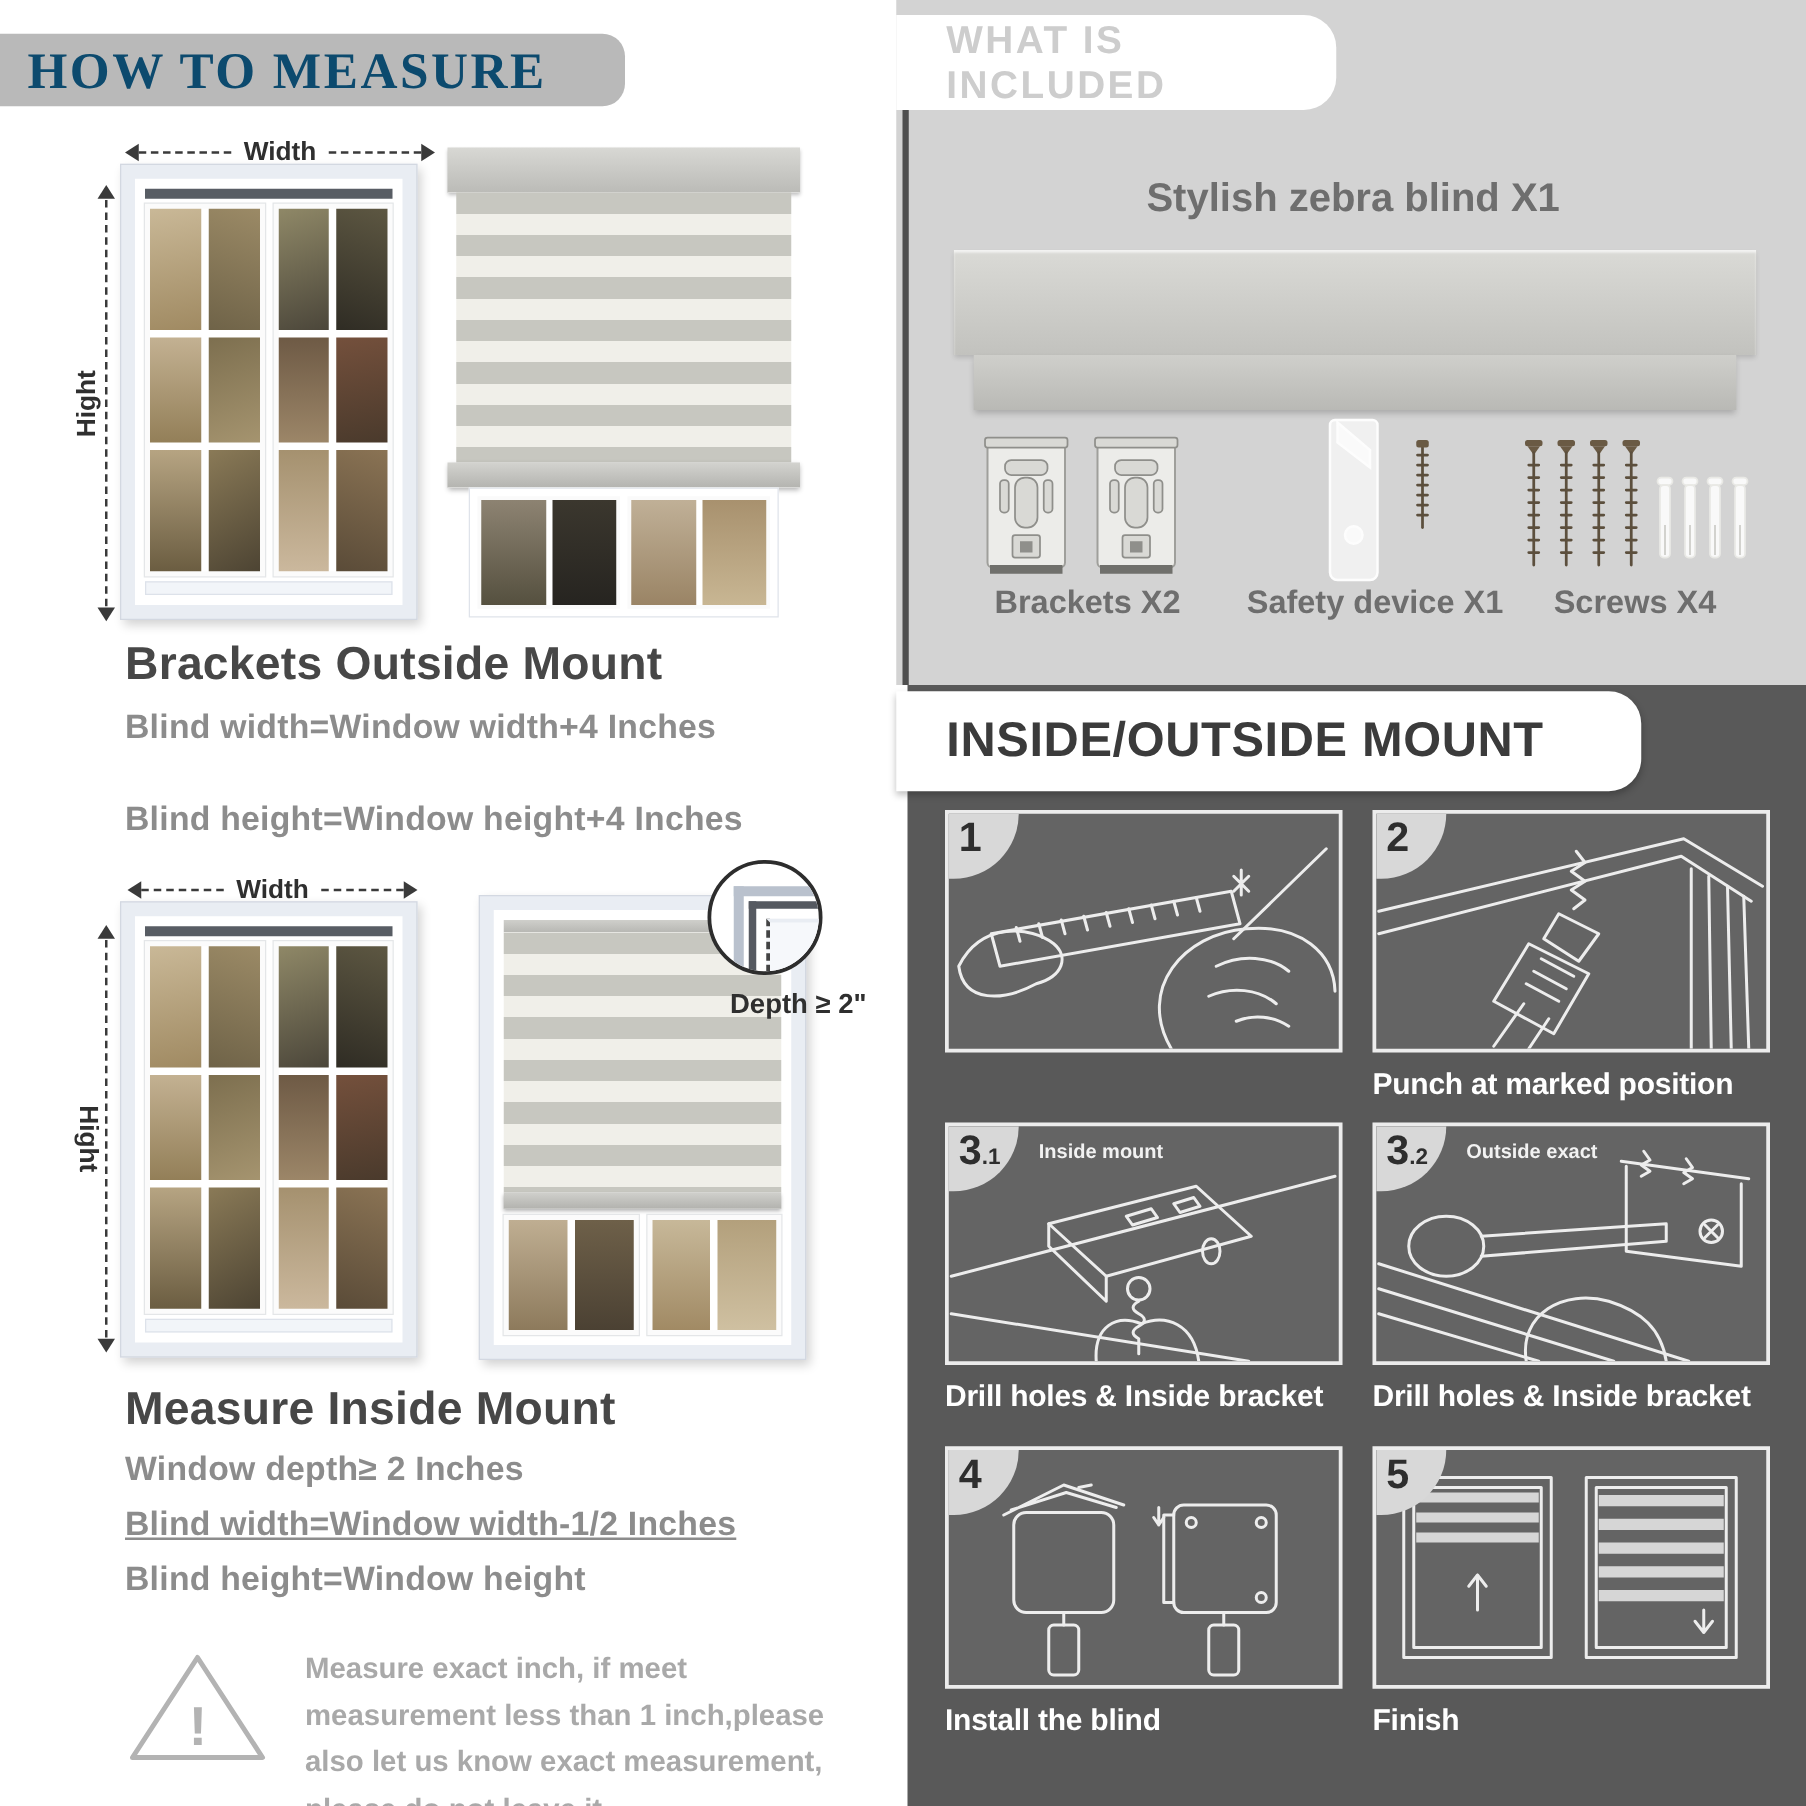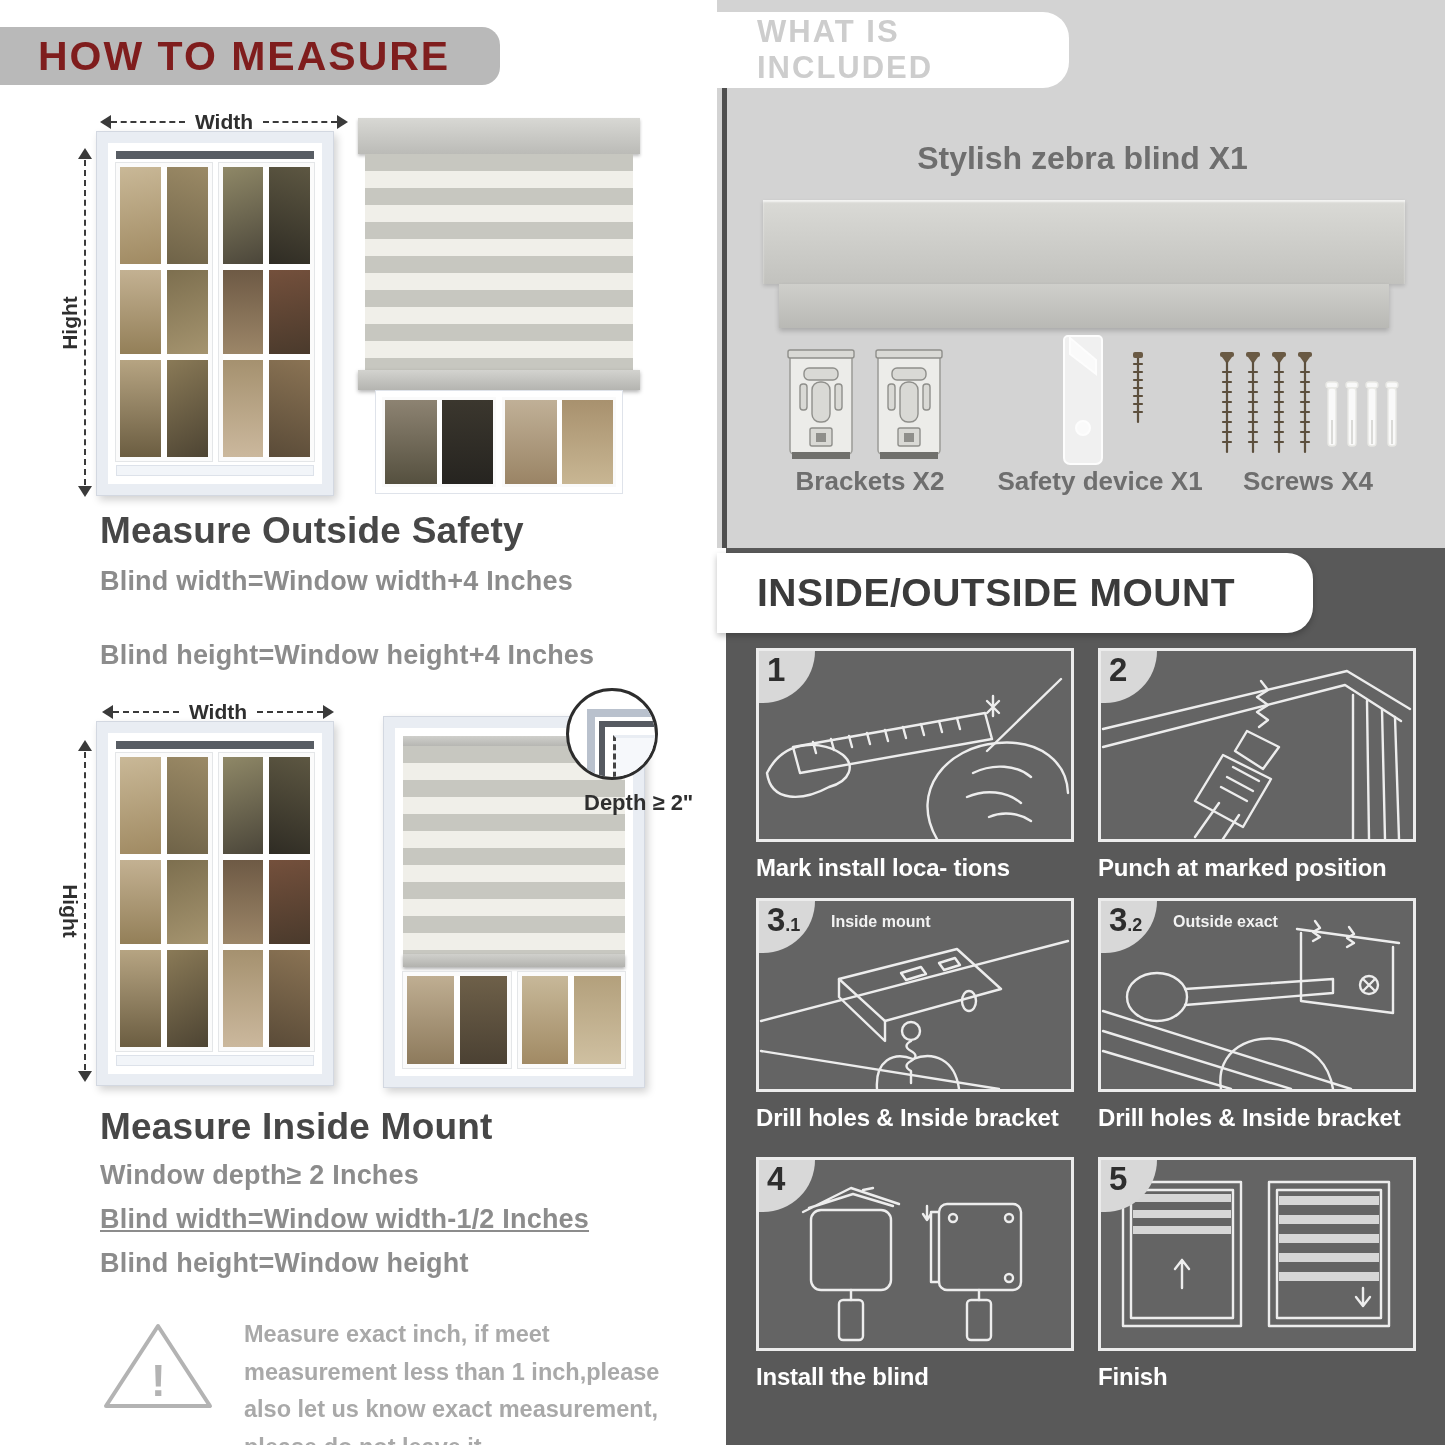--- a/index.html
+++ b/index.html
@@ -8,21 +8,21 @@
     background:#ffffff;font-family:"Liberation Sans", sans-serif;
     -webkit-font-smoothing:antialiased;
   }
   .abs{position:absolute;}
 
   
   .hdr-left{
     left:0;top:27px;width:500px;height:58px;background:#b9b9b9;
     border-radius:0 18px 18px 0;display:flex;align-items:center;
   }
-  .hdr-left span{color:#7f1d1d;font-weight:bold;font-size:41px;letter-spacing:2px;padding-left:38px;}
+  .hdr-left span{color:#0c4a6e;font-weight:bold;font-size:41px;letter-spacing:2px;padding-left:22px;font-family:Liberation Serif, serif;}
 
   
   .harrow{display:flex;align-items:center;position:absolute;}
   .harrow .dash{flex:1;border-top:2px dashed #3a3a3a;height:0;}
   .harrow .alabel{margin:0 10px;font-size:21px;font-weight:bold;color:#2f2f2f;}
   .tri{width:0;height:0;display:block;}
   .tri-l{border:7px solid transparent;border-left:0;border-right:11px solid #3a3a3a;}
   .tri-r{border:7px solid transparent;border-right:0;border-left:11px solid #3a3a3a;}
   .varrow{position:absolute;width:0;border-left:2px dashed #3a3a3a;}
   .varrow .tri-u{position:absolute;top:-2px;left:-8px;border:7px solid transparent;border-top:0;border-bottom:11px solid #3a3a3a;}
@@ -194,21 +194,21 @@
         <i></i>
         <i></i>
       </span>
     <span class="bpane p2">
         <i></i>
         <i></i>
       </span>
   </div>
 </div>
 
-<div class="m-head" style="left:100px;top:510px;">Measure Outside Safety</div>
+<div class="m-head" style="left:100px;top:510px;">Brackets Outside Mount</div>
 <div class="m-line" style="left:100px;top:566px;">Blind width=Window width+4 Inches</div>
 <div class="m-line" style="left:100px;top:640px;">Blind height=Window height+4 Inches</div>
 
 <div class="harrow" style="left:102px;top:700px;width:232px;">
   <i class="tri tri-l"></i>
     <span class="dash"></span>
   <span class="alabel">Width</span>
   <span class="dash"></span>
     <i class="tri tri-r"></i>
 </div>
@@ -353,21 +353,20 @@
     <svg class="lineart" width="312" height="188" viewBox="0 0 312 188">
       <path d="M34,96 L226,62 L233,88 L41,122 Z"></path>
       <path d="M54,91 l3,11 M72,88 l3,11 M90,85 l3,11 M108,82 l3,11 M126,79 l3,11 M144,76 l3,11 M162,73 l3,11 M180,70 l3,11 M198,67 l3,11"></path>
       <path d="M228,50 l12,12 M240,50 l-12,12 M234,45 v20"></path>
       <path d="M302,28 L228,100"></path>
       <path d="M8,122 C26,86 66,90 84,104 C96,114 92,130 70,136 C44,150 12,152 8,122 Z"></path>
       <path d="M178,188 C150,140 188,96 238,92 C282,88 308,112 309,142"></path>
       <path d="M214,122 c20,-10 44,-8 58,4 M208,146 c18,-8 40,-6 54,6 M230,166 c14,-6 30,-4 42,4"></path>
     </svg>
   </div>
-  <div class="caption">Mark install loca- tions</div>
 </div>
 
 <div class="step" style="left:1098px;top:648px;">
   <div class="frame">
     <span class="badge">
       <b>2</b>
         <i></i>
     </span>
     <svg class="lineart" width="312" height="188" viewBox="0 0 312 188">
       <path d="M2,78 L246,20 L309,58"></path>

